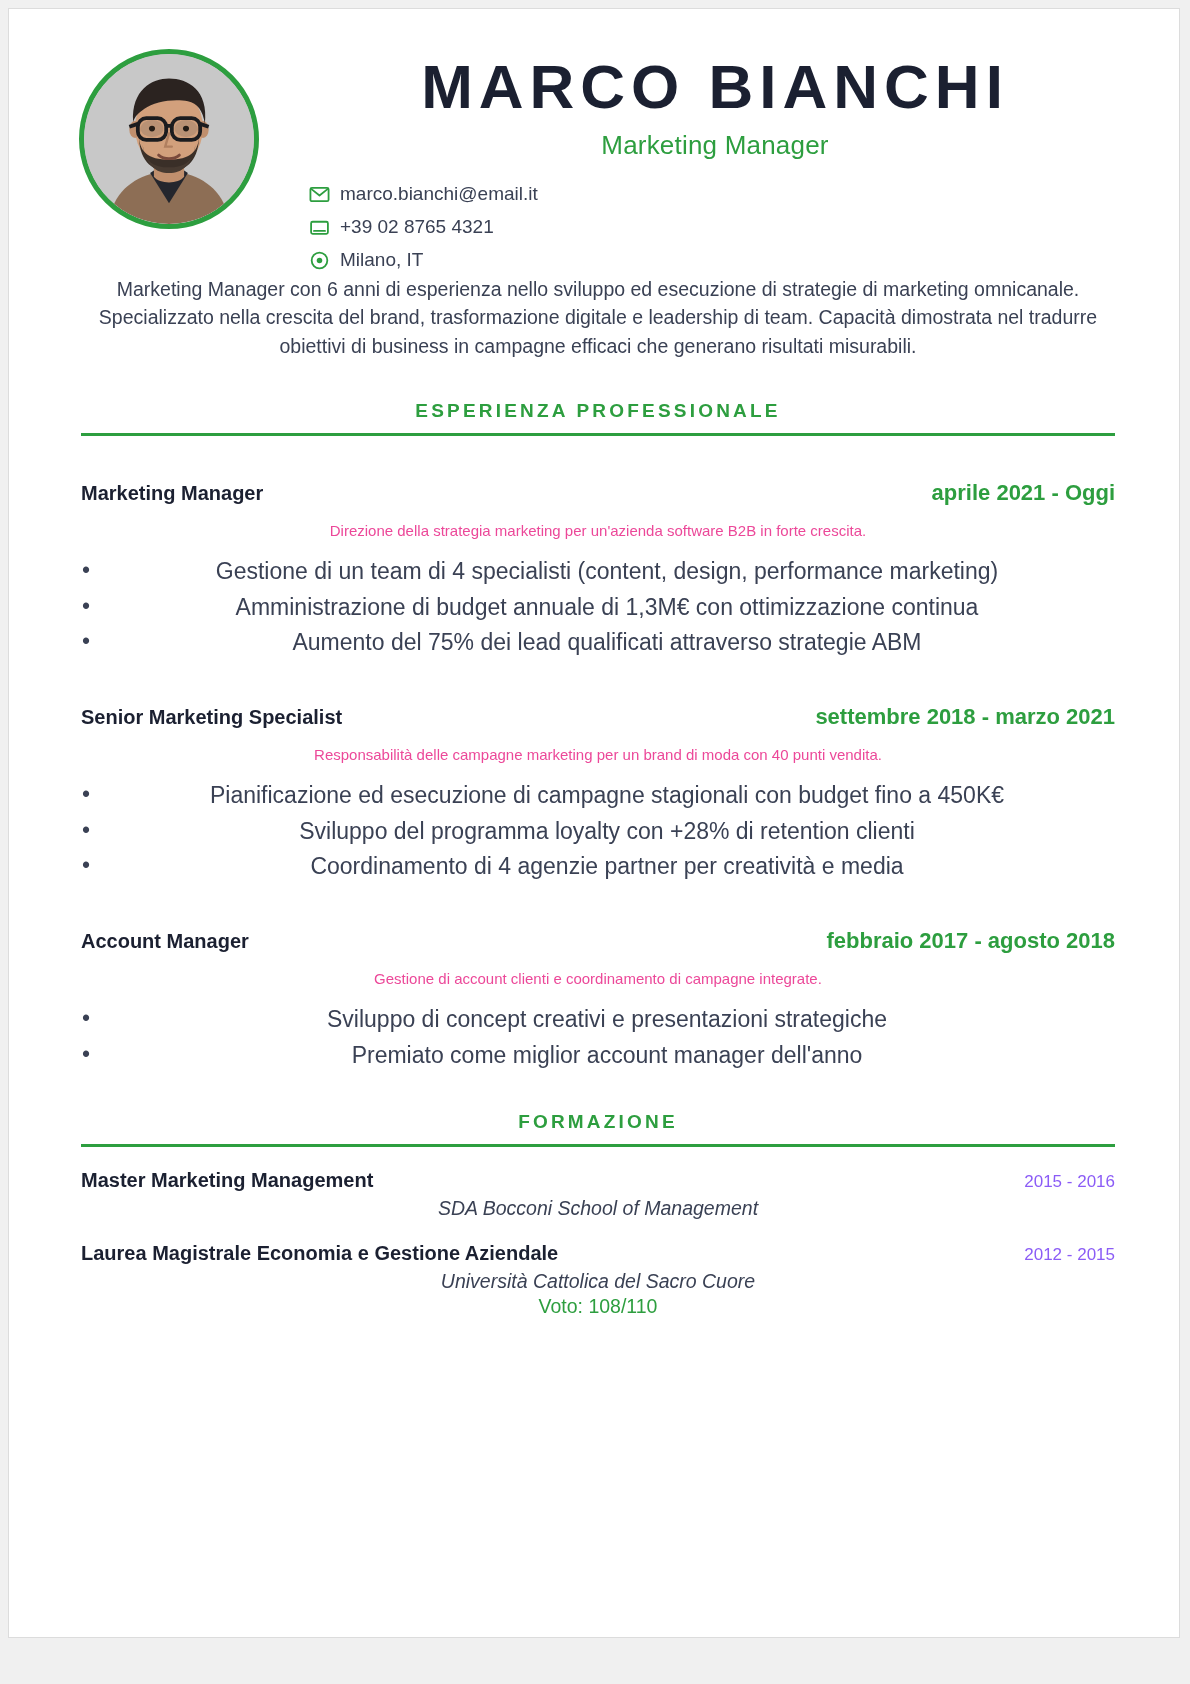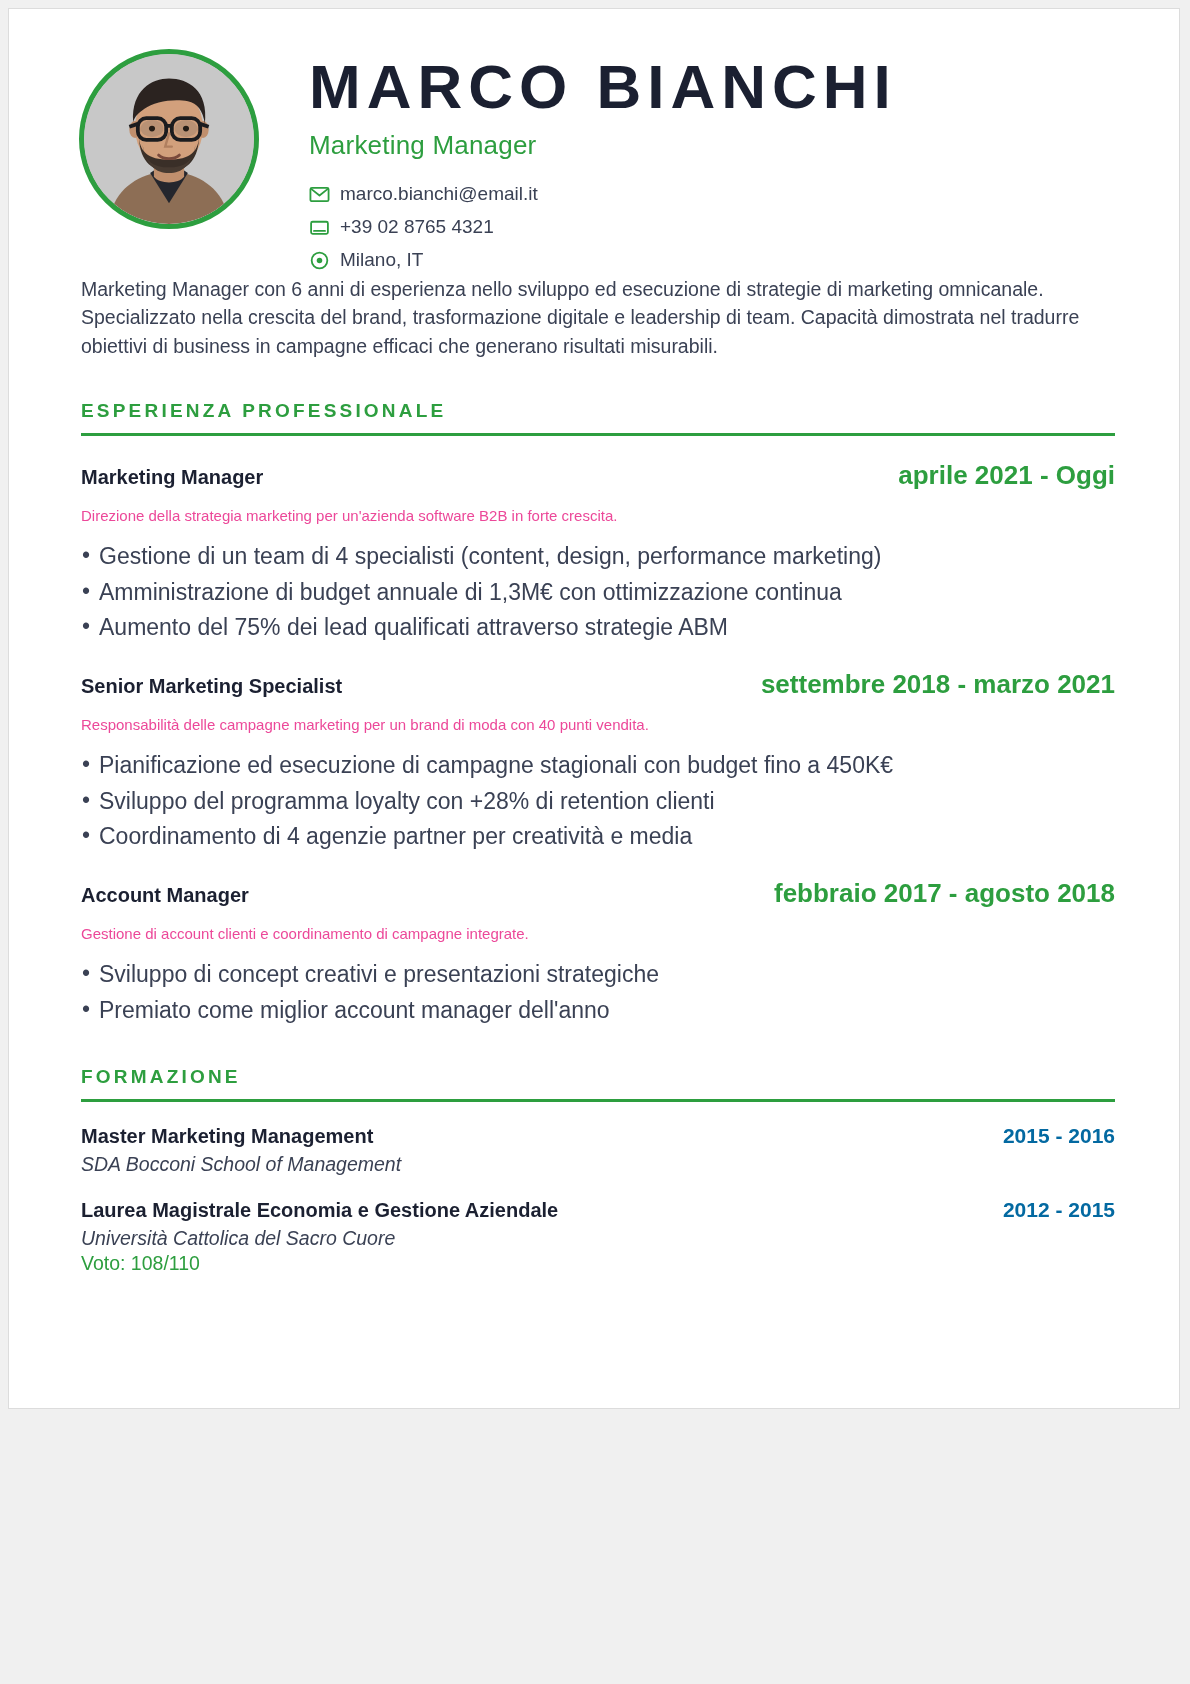--- a/index.html
+++ b/index.html
@@ -11,25 +11,26 @@
     height: 1684px;
     background: #f0f0f0;
     font-family: "Liberation Sans", sans-serif;
     -webkit-font-smoothing: antialiased;
   }
   .page {
     position: absolute;
     left: 8px;
     top: 8px;
     width: 1172px;
-    height: 1401px;
+    height: 1630px;
     background: #ffffff;
     border: 1px solid #dcdcdc;
     box-sizing: border-box;
     overflow: hidden;
+    text-align: center;
   }
   .inner {
     padding: 26px 58px 0 62px;
   }
 
   
   .header {
     display: flex;
     align-items: flex-start;
   }
@@ -118,25 +119,26 @@
     display: flex;
     justify-content: space-between;
     align-items: baseline;
   }
   .entry-role {
     font-size: 20px;
     font-weight: bold;
     color: #1b2031;
   }
   .entry-dates {
-    font-size: 26px;
+    font-size: 22px;
     font-weight: bold;
     color: #2d9e3f;
     white-space: nowrap;
     padding-left: 18px;
+    margin-top: 20px;
   }
   .entry-desc {
     font-size: 15px;
     color: #ec4899;
     margin-top: 14px;
     line-height: 1.4;
   }
   .bullets {
     list-style: none;
     margin: 14px 0 0 0;
@@ -165,23 +167,23 @@
     justify-content: space-between;
     align-items: baseline;
     margin-top: 17px;
   }
   .edu-degree {
     font-size: 20px;
     font-weight: bold;
     color: #1b2031;
   }
   .edu-dates {
-    font-size: 21px;
-    font-weight: bold;
-    color: #0369a1;
+    font-size: 17px;
+    font-weight: normal;
+    color: #8b5cf6;
     white-space: nowrap;
     padding-left: 18px;
   }
   .edu-school {
     font-size: 19.5px;
     font-style: italic;
     color: #3a4154;
     margin-top: 5px;
   }
   .edu-grade {

